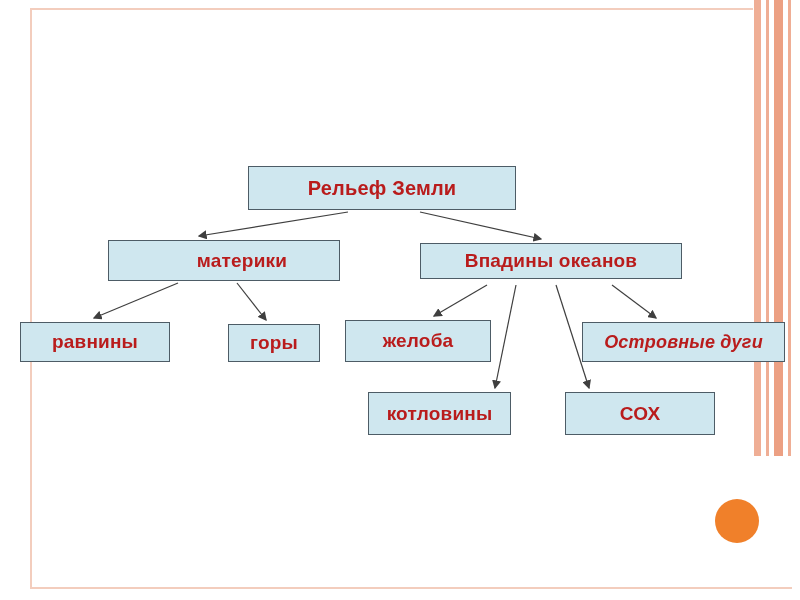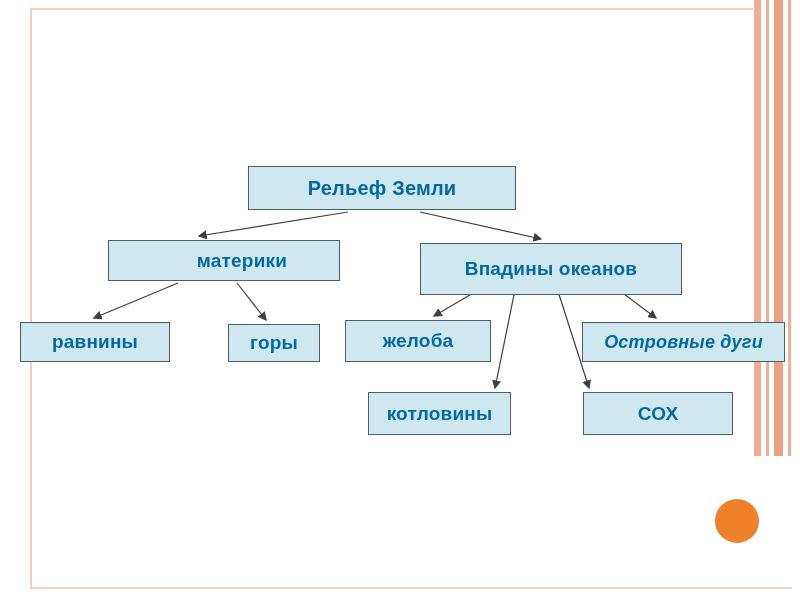--- a/index.html
+++ b/index.html
@@ -56,34 +56,34 @@
   }
   .node {
     position: absolute;
     box-sizing: border-box;
     background: var(--box-fill, #cfe7ef);
     border: 1px solid var(--box-border, #4d5c66);
     display: flex;
     align-items: center;
     justify-content: center;
     font-weight: 700;
-    color: #0369a1;
+    color: #b91c1c;
     font-size: 19px;
     letter-spacing: 0.2px;
     text-align: center;
   }
   .node-root        { left: 248px; top: 166px; width: 268px; height: 44px; font-size: 20px; }
   .node-continents  { left: 108px; top: 240px; width: 232px; height: 41px; padding-left: 36px; }
-  .node-ocean       { left: 420px; top: 243px; width: 262px; height: 52px; }
+  .node-ocean       { left: 420px; top: 243px; width: 262px; height: 36px; }
   .node-plains      { left: 20px;  top: 322px; width: 150px; height: 40px; }
   .node-mountains   { left: 228px; top: 324px; width: 92px;  height: 38px; }
   .node-trenches    { left: 345px; top: 320px; width: 146px; height: 42px; }
   .node-island-arcs { left: 582px; top: 322px; width: 203px; height: 40px; font-size: 18px; font-style: italic; }
   .node-basins      { left: 368px; top: 392px; width: 143px; height: 43px; }
-  .node-sox         { left: 565px; top: 392px; width: 150px; height: 43px; margin-left: 18px; }
+  .node-sox         { left: 565px; top: 392px; width: 150px; height: 43px; }
 </style>
 </head>
 <body>
 
 <div class="slide">
 
   <div class="frame-line frame-top"></div>
   <div class="frame-line frame-left"></div>
   <div class="frame-line frame-bottom"></div>
 

